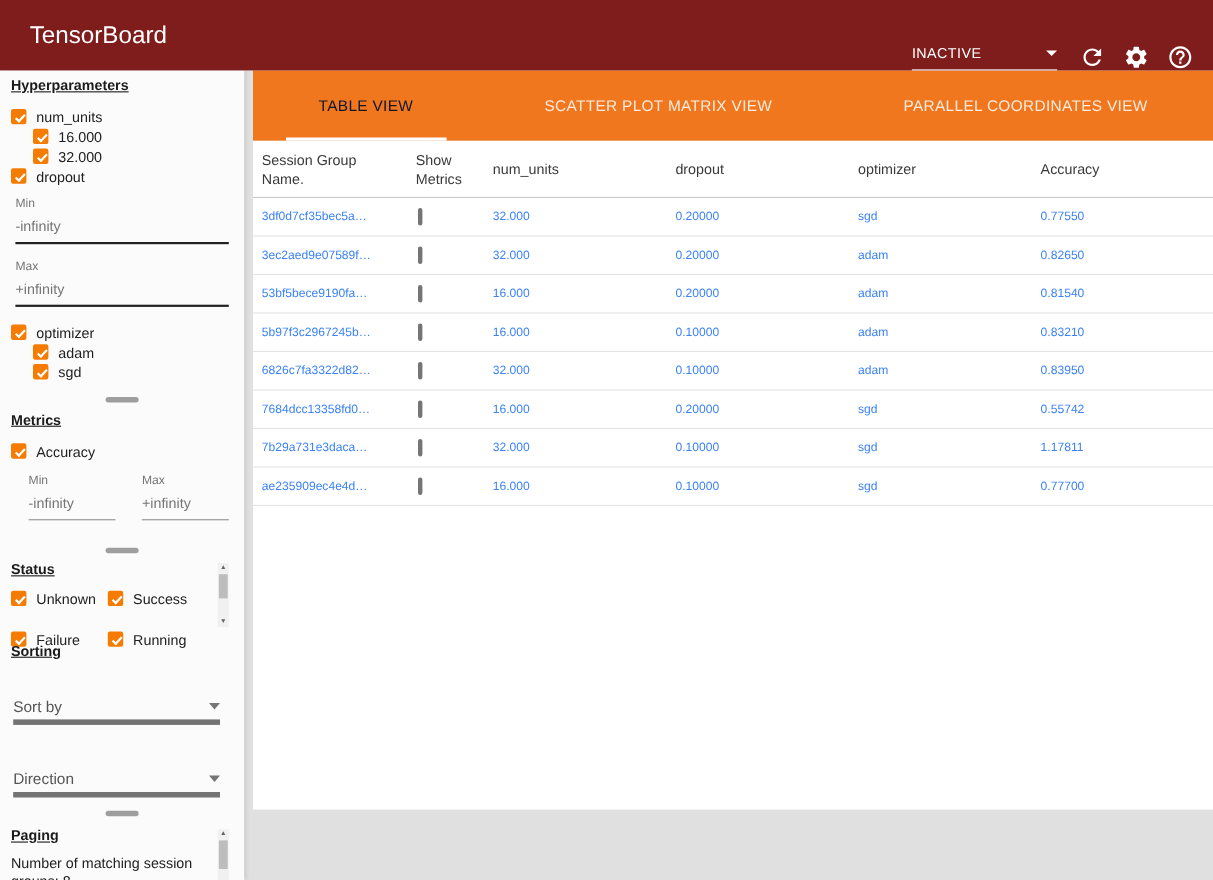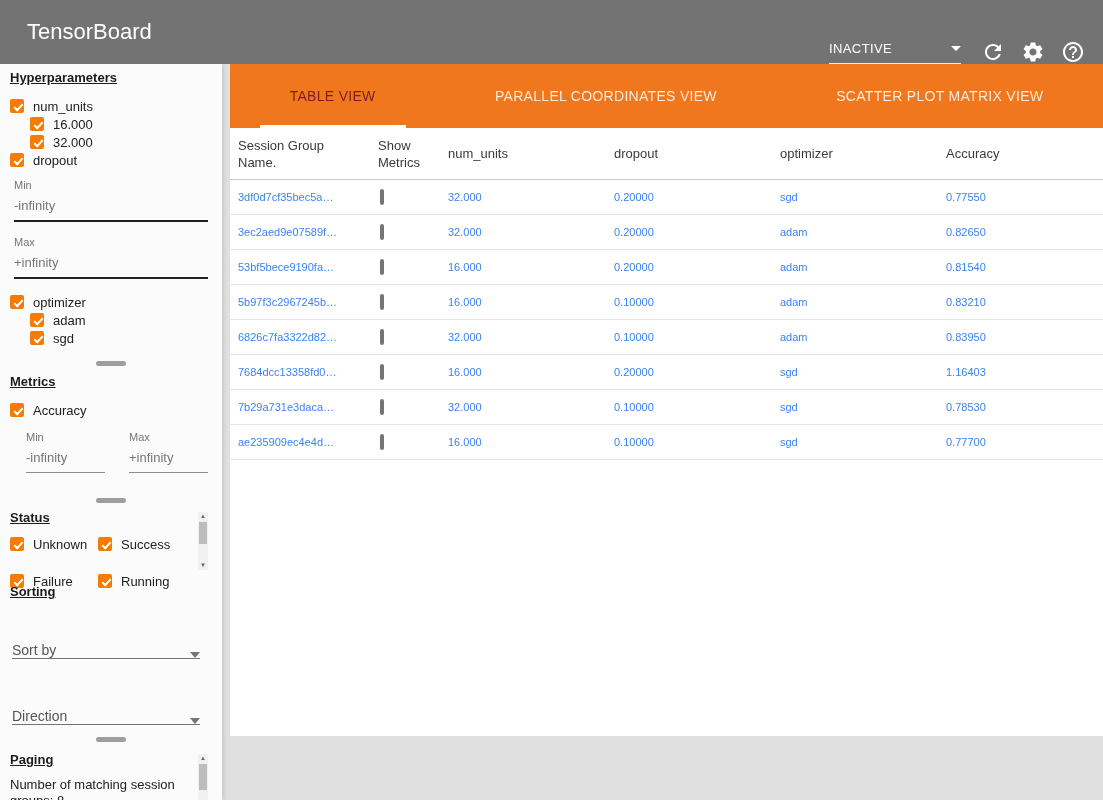--- a/index.html
+++ b/index.html
@@ -1,20 +1,20 @@
 <!DOCTYPE html>
 <html><head>
 <meta charset="utf-8">
 <style>
   *{box-sizing:border-box;margin:0;padding:0}
   html,body{width:1103px;height:800px}
   body{font-family:"Liberation Sans",sans-serif;background:#e0e0e0;position:relative;overflow:hidden}
 
   
-  .appbar{position:absolute;top:0;left:0;width:1103px;height:64px;background:#737373;display:flex;align-items:center;z-index:5}
+  .appbar{position:absolute;top:0;left:0;width:1103px;height:64px;background:#7f1d1d;display:flex;align-items:center;z-index:5}
   .app-title{color:#fff;font-size:22px;font-weight:500;margin-left:27px}
   .nav-tabs{position:absolute;left:187px;top:0;height:64px;display:flex}
   .nav-tab{height:64px;display:flex;align-items:center;padding:0 16px;color:rgba(255,255,255,.78);font-size:14px;letter-spacing:.4px;cursor:pointer}
   .nav-tab.active{color:#fff;box-shadow:inset 0 -3px 0 #fff}
   .appbar-right{position:absolute;right:18px;top:0;height:64px;display:flex;align-items:flex-end;gap:16px}
   .reload-select{width:132px;height:30px;display:flex;align-items:center;justify-content:space-between;border-bottom:1px solid rgba(255,255,255,.85);color:#fff;font-size:13px;letter-spacing:.4px;cursor:pointer;margin-right:4px}
   .dd-arrow{width:0;height:0;border-left:5px solid transparent;border-right:5px solid transparent;border-top:5px solid #fff}
   .icon-btn{width:24px;height:24px;cursor:pointer}
   .icon-btn svg{width:24px;height:24px;fill:#fff}
 
@@ -34,29 +34,29 @@
   .field.dark .field-value{border-bottom:2px solid #212121}
   .field.light .field-value{border-bottom:1px solid #8f8f8f}
   .field-pair{display:flex;gap:20px;margin:12px 0 0 12px}
   .field-pair .field{width:82px;margin-top:0}
   .handle{position:absolute;left:50%;transform:translateX(-50%);width:30px;height:5px;border-radius:3px;background:#9e9e9e;cursor:ns-resize}
   .status-grid{display:grid;grid-template-columns:88px auto;row-gap:19px;width:178px;margin-top:10px}
   .mini-scroll{position:absolute;right:0;width:10px;background:#f1f1f1;display:flex;flex-direction:column;align-items:center}
   .mini-scroll .sarrow{font-size:6px;color:#616161;line-height:9px;flex:none}
   .mini-scroll .sthumb{width:8px;flex:none;background:#bdbdbd;margin:1px 0;cursor:grab}
   .mini-scroll .sspace{flex:1}
-  .select-line{width:188px;height:30px;display:flex;align-items:flex-end;justify-content:space-between;border-bottom:1px solid #737373;cursor:pointer;margin-left:2px}
+  .select-line{width:188px;height:30px;display:flex;align-items:center;justify-content:space-between;border-bottom:5px solid #737373;cursor:pointer;margin-left:2px}
   .select-text{font-size:14px;color:#555}
   .select-arrow{width:0;height:0;border-left:5px solid transparent;border-right:5px solid transparent;border-top:6px solid #757575}
   .paging-text{width:182px;font-size:13px;color:#212121;line-height:16px;margin-top:8px}
 
   
   .viewbar{position:absolute;left:230px;top:64px;width:873px;height:64px;background:#f0771e;display:flex;justify-content:space-around;align-items:stretch}
   .view-tab{display:flex;align-items:center;padding:0 30px;color:rgba(255,255,255,.85);font-size:14px;letter-spacing:.3px;cursor:pointer}
-  .view-tab.active{color:#7f1d1d;box-shadow:inset 0 -3px 0 #fff}
+  .view-tab.active{color:#0f172a;box-shadow:inset 0 -3px 0 #fff}
 
   .content{position:absolute;left:230px;top:128px;width:873px;height:608px;background:#fff}
   .thead,.trow{display:grid;grid-template-columns:140px 62px 166px 166px 166px 1fr;padding-left:8px;align-items:center}
   .thead{height:52px;border-bottom:1px solid #c9c9c9}
   .th{font-size:13px;color:#3a3a3a;line-height:17px;padding-right:8px}
   .th.pad,.td.pad{padding-left:8px}
   .th-name{max-width:105px}
   .trow{height:35px;border-bottom:1px solid #e4e4e4;font-size:11px;color:#3b82f6;cursor:pointer}
   .td-name{white-space:nowrap;overflow:hidden}
   .trow .cb{margin-left:2px}
@@ -205,22 +205,22 @@
     <div class="mini-scroll" style="top:2px;height:46px">
       <span class="sarrow">▲</span>
       <span class="sthumb" style="height:26px"></span>
       <span class="sspace"></span>
     </div>
   </div>
 </div>
 
 <div class="viewbar">
   <div class="view-tab active">TABLE VIEW</div>
+  <div class="view-tab">SCATTER PLOT MATRIX VIEW</div>
   <div class="view-tab">PARALLEL COORDINATES VIEW</div>
-  <div class="view-tab">SCATTER PLOT MATRIX VIEW</div>
 </div>
 
 <div class="content">
   <div class="thead">
     <div class="th th-name">Session Group Name.</div>
     <div class="th">Show Metrics</div>
     <div class="th pad">num_units</div>
     <div class="th pad">dropout</div>
     <div class="th pad">optimizer</div>
     <div class="th pad">Accuracy</div>
@@ -265,29 +265,29 @@
     <div class="td pad">0.10000</div>
     <div class="td pad">adam</div>
     <div class="td pad">0.83950</div>
   </div>
   <div class="trow">
     <div class="td td-name">7684dcc13358fd0…</div>
     <div class="td"><span class="cb"></span></div>
     <div class="td pad">16.000</div>
     <div class="td pad">0.20000</div>
     <div class="td pad">sgd</div>
-    <div class="td pad">1.16403</div>
+    <div class="td pad">0.55742</div>
   </div>
   <div class="trow">
     <div class="td td-name">7b29a731e3daca…</div>
     <div class="td"><span class="cb"></span></div>
     <div class="td pad">32.000</div>
     <div class="td pad">0.10000</div>
     <div class="td pad">sgd</div>
-    <div class="td pad">0.78530</div>
+    <div class="td pad">1.17811</div>
   </div>
   <div class="trow">
     <div class="td td-name">ae235909ec4e4d…</div>
     <div class="td"><span class="cb"></span></div>
     <div class="td pad">16.000</div>
     <div class="td pad">0.10000</div>
     <div class="td pad">sgd</div>
     <div class="td pad">0.77700</div>
   </div>
 </div>

